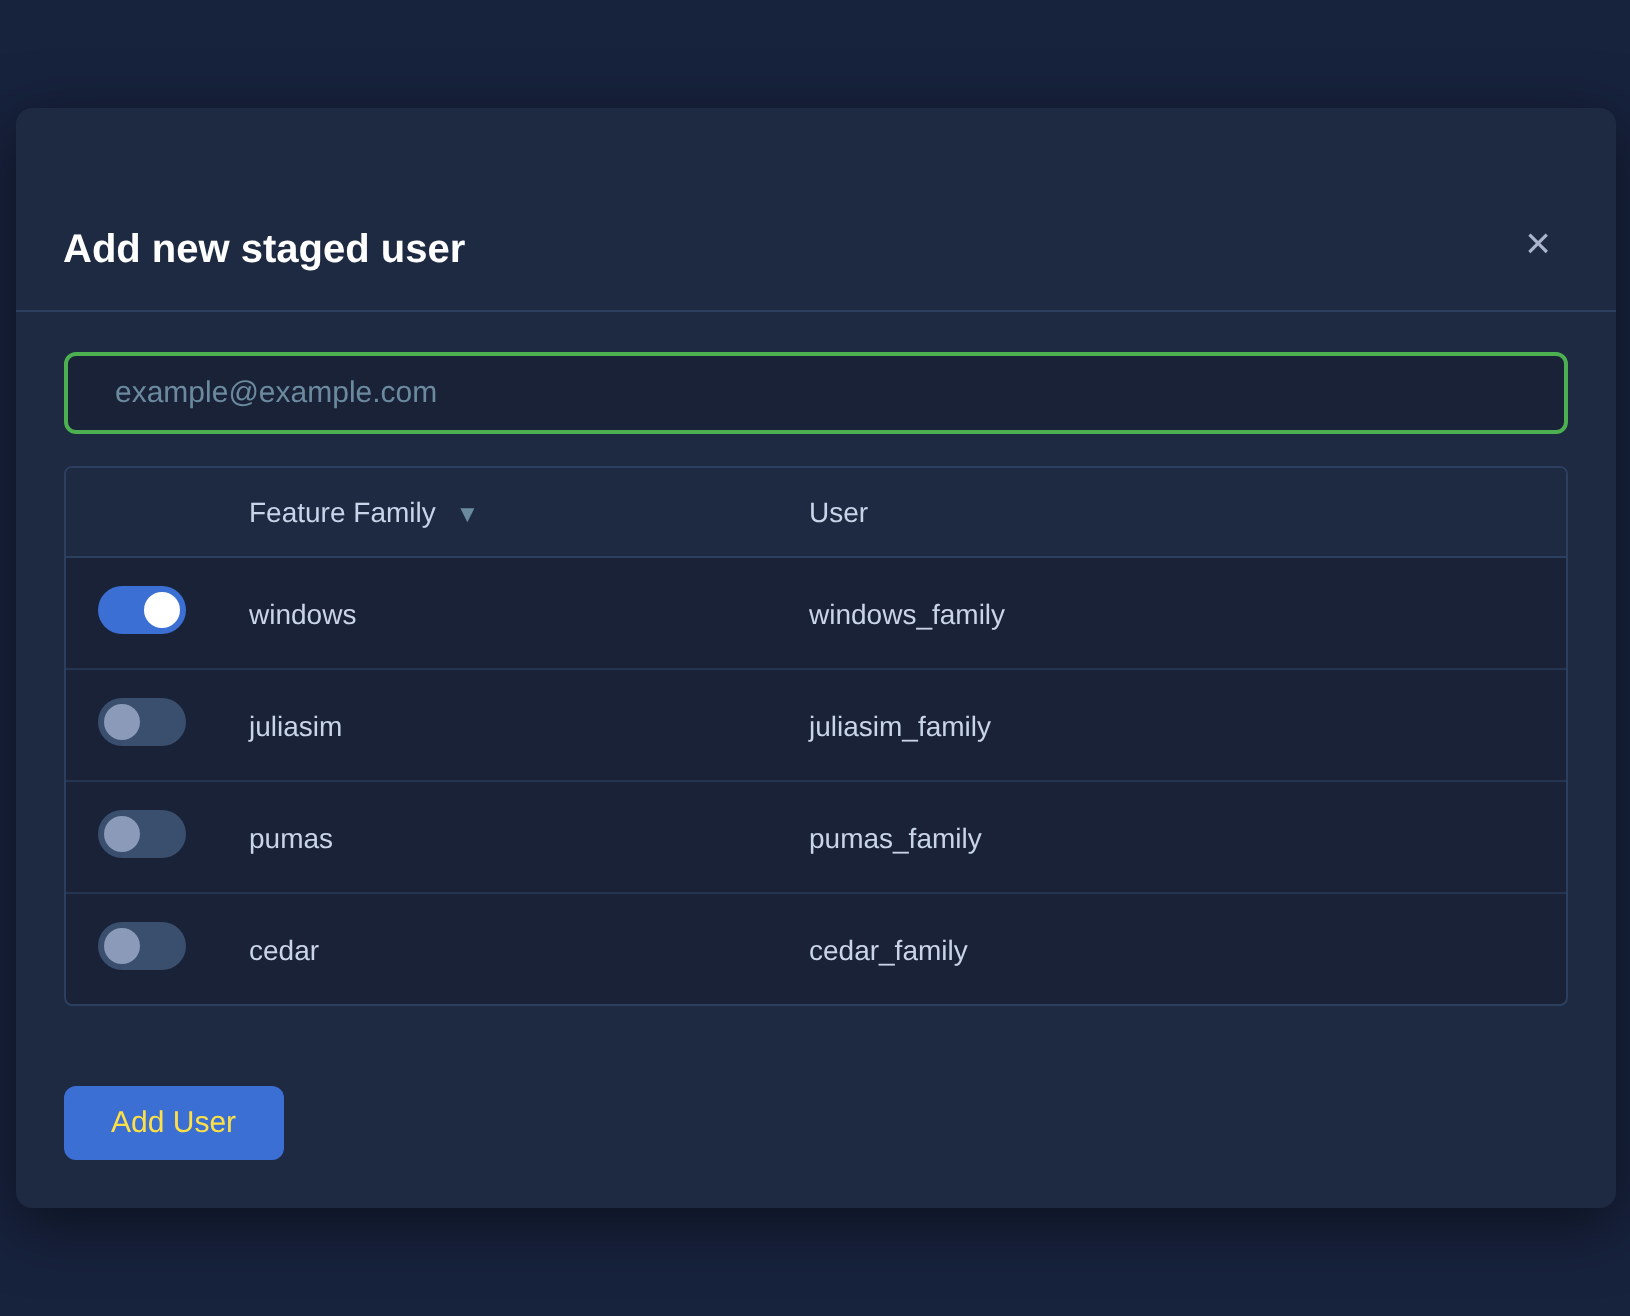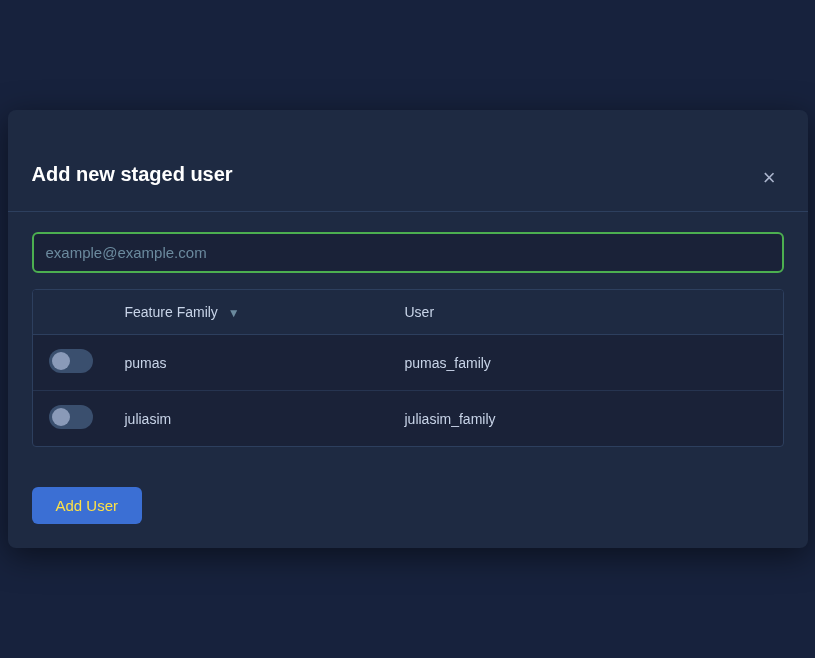--- a/index.html
+++ b/index.html
@@ -34,21 +34,21 @@
       border-radius: 8px;
       overflow: hidden;
       box-shadow: 0 8px 32px rgba(0,0,0,0.5);
       position: relative;
     }
 
     .modal-header {
       background: #1e2a42;
       padding: 18px 24px;
       display: flex;
-      align-items: flex-start;
+      align-items: flex-end;
       justify-content: space-between;
       border-bottom: 1px solid #2d3f5e;
       margin-top: 35px;
     }
 
     .modal-title {
       color: #ffffff;
       font-size: 20px;
       font-weight: 600;
     }
@@ -66,21 +66,21 @@
 
     .modal-body {
       padding: 20px 24px 24px;
     }
 
     .email-input {
       width: 100%;
       background: #1a2238;
       border: 2px solid #4caf50;
       border-radius: 6px;
-      padding: 10px 12px;
+      padding: 10px 24px;
       color: #6b8a9e;
       font-size: 15px;
       outline: none;
       margin-bottom: 16px;
     }
 
     .email-input::placeholder {
       color: #6b8a9e;
     }
 
@@ -240,29 +240,39 @@
                 <th class="feature-col">
                   <span>Feature Family</span>
                   <span class="sort-icon">▼</span>
                 </th>
                 <th>
                   <span>User</span>
                 </th>
               </tr>
             </thead>
             <tbody id="table-body">
+            <tr>
+                  <td class="toggle-cell"><div class="toggle-wrapper on"><div class="track"></div><div class="knob"></div></div></td>
+                  <td>windows</td>
+                  <td>windows_family</td>
+                </tr>
+                <tr>
+                  <td class="toggle-cell"><div class="toggle-wrapper"><div class="track"></div><div class="knob"></div></div></td>
+                  <td>juliasim</td>
+                  <td>juliasim_family</td>
+                </tr>
                 <tr>
                   <td class="toggle-cell"><div class="toggle-wrapper"><div class="track"></div><div class="knob"></div></div></td>
                   <td>pumas</td>
                   <td>pumas_family</td>
                 </tr>
                 <tr>
                   <td class="toggle-cell"><div class="toggle-wrapper"><div class="track"></div><div class="knob"></div></div></td>
-                  <td>juliasim</td>
-                  <td>juliasim_family</td>
+                  <td>cedar</td>
+                  <td>cedar_family</td>
                 </tr>
               </tbody>
           </table>
         </div>
       </div>
     </div>
 
     <div class="modal-footer">
       <button class="add-user-btn">Add User</button>
     </div>

